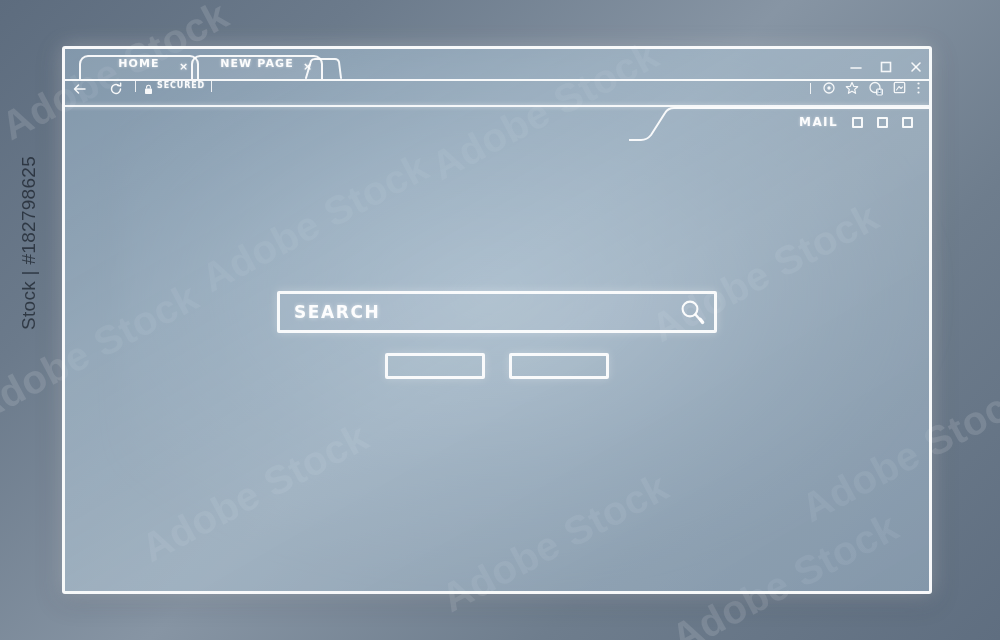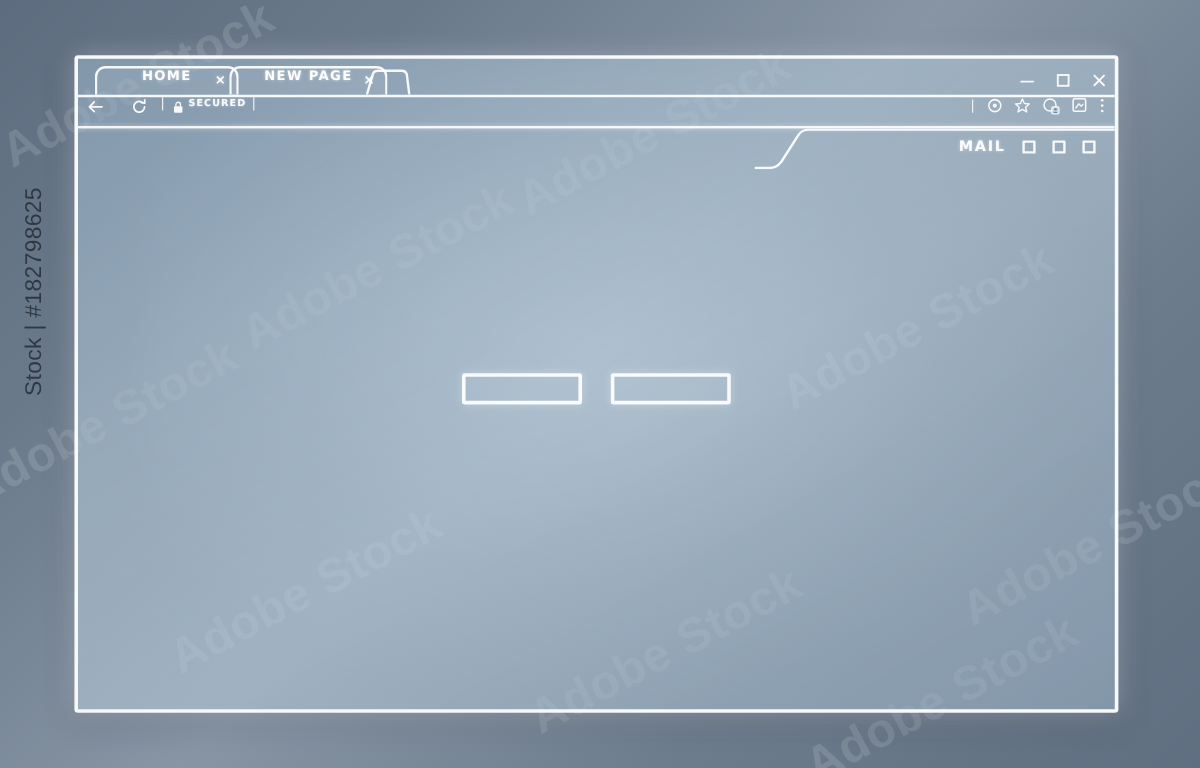--- a/index.html
+++ b/index.html
@@ -474,20 +474,30 @@
         <span id="mail-label">MAIL</span>
         <span class="mail-box"></span>
         <span class="mail-box"></span>
         <span class="mail-box"></span>
       </div>
     </div>
 
     <div id="page">
       <div id="search-wrap">
 
+        <div id="searchbox">
+          <input id="search-input" type="text" placeholder="SEARCH" style="">
+          <div id="search-icon-btn">
+            <svg width="30" height="30" viewBox="0 0 30 30">
+              <circle cx="13" cy="12" r="7.4" fill="none" stroke="rgba(255,255,255,0.95)" stroke-width="2.1"></circle>
+              <path d="M18.3 17.4 L24.5 24.2" fill="none" stroke="rgba(255,255,255,0.95)" stroke-width="2.4" stroke-linecap="round"></path>
+              <path d="M23.2 22.3 L25.6 25.4" fill="none" stroke="rgba(255,255,255,0.95)" stroke-width="3.4" stroke-linecap="round"></path>
+            </svg>
+          </div>
+        </div>
 
         <div id="btn-row">
           <div class="page-btn"></div>
           <div class="page-btn"></div>
         </div>
 
       </div>
     </div>
 
   </div>

